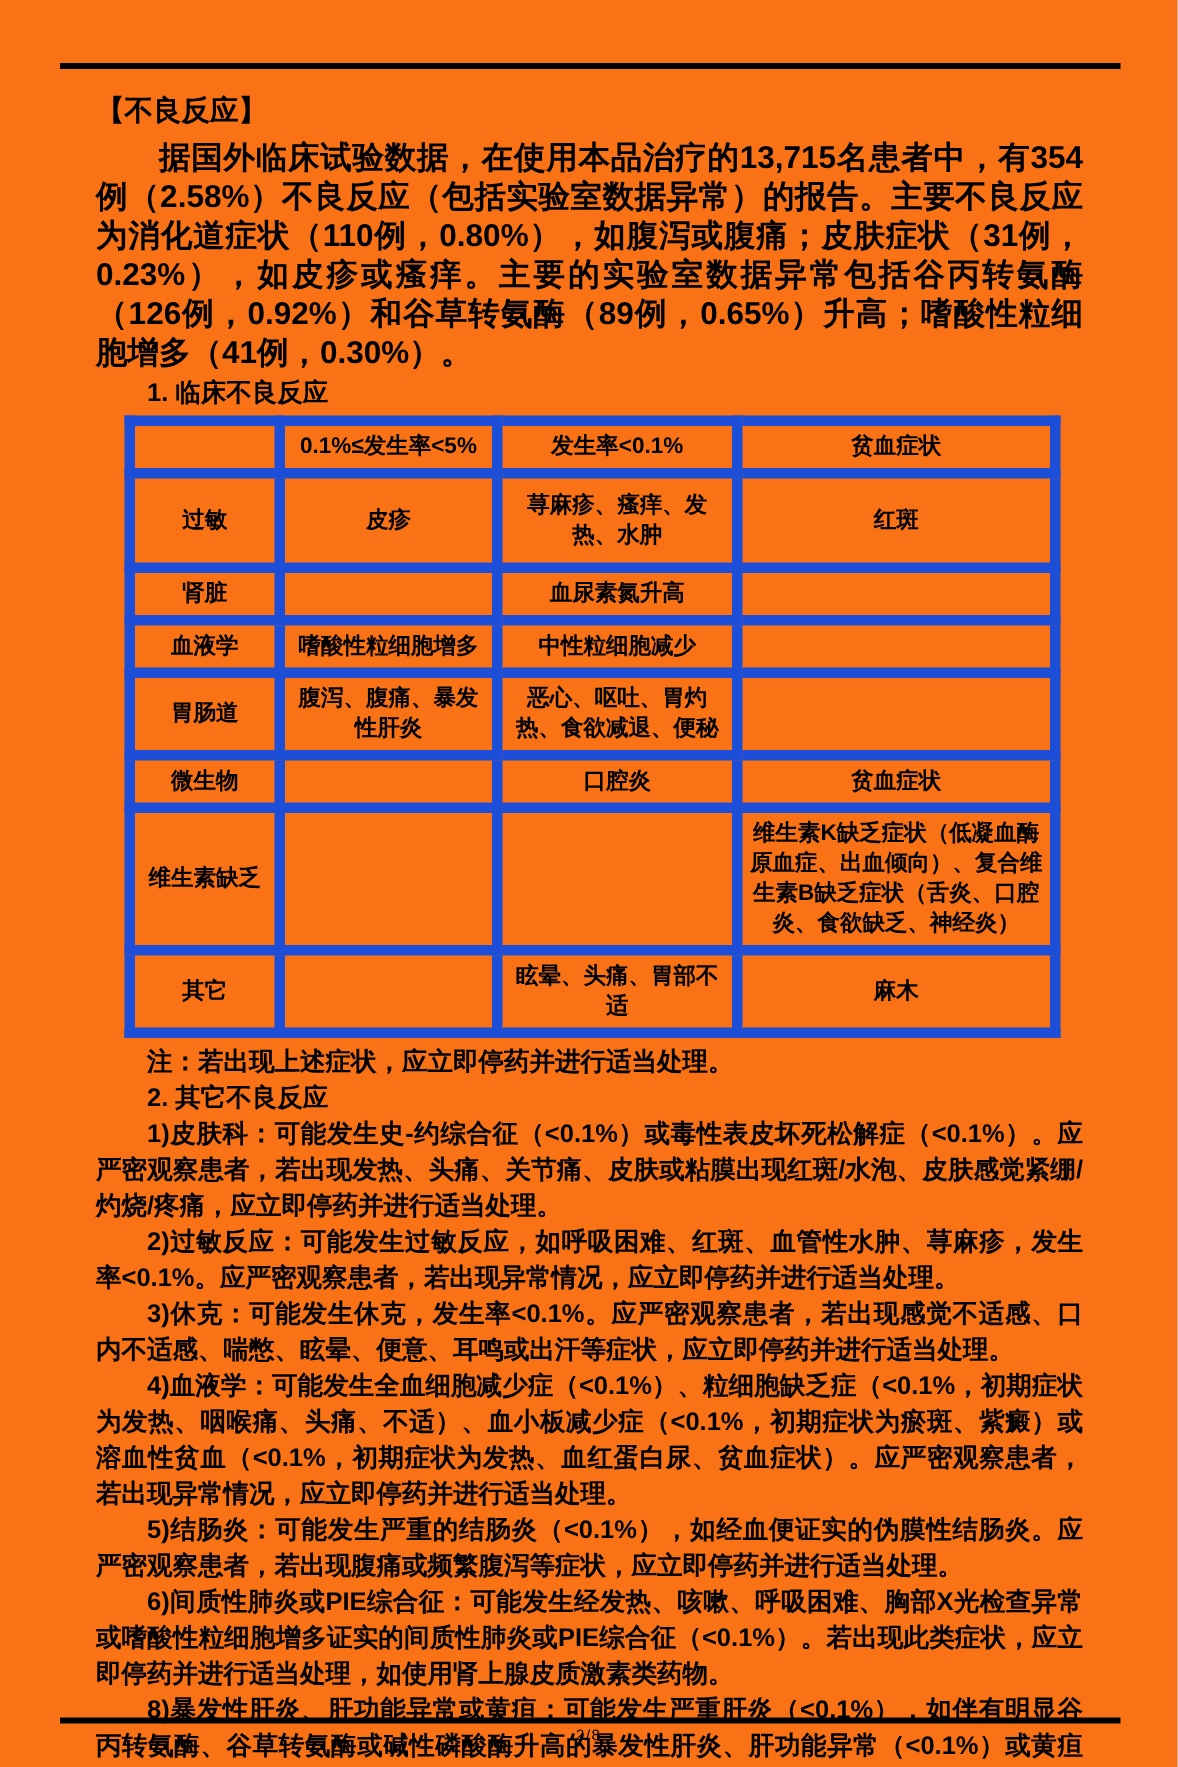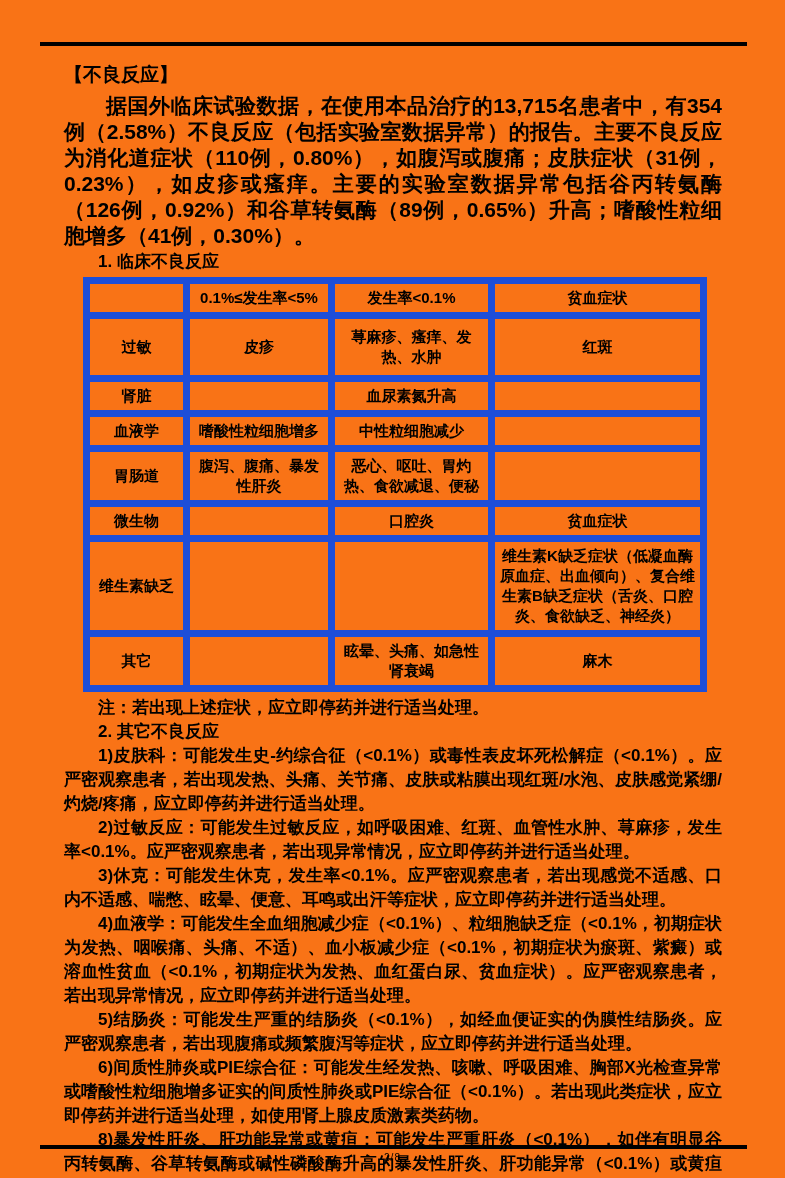--- a/index.html
+++ b/index.html
@@ -116,21 +116,21 @@
         </tr>
         <tr>
           <td>维生素缺乏</td>
           <td></td>
           <td></td>
           <td>维生素K缺乏症状（低凝血酶原血症、出血倾向）、复合维生素B缺乏症状（舌炎、口腔炎、食欲缺乏、神经炎）</td>
         </tr>
         <tr class="row-med">
           <td>其它</td>
           <td></td>
-          <td>眩晕、头痛、如急性肾衰竭</td>
+          <td>眩晕、头痛、胃部不适</td>
           <td>麻木</td>
         </tr>
       </tbody>
     </table>
 
     <p class="para-tight">注：若出现上述症状，应立即停药并进行适当处理。</p>
     <p class="para-tight">2. 其它不良反应</p>
 
     <p class="para-tight">1)皮肤科：可能发生史-约综合征（&lt;0.1%）或毒性表皮坏死松解症（&lt;0.1%）。应严密观察患者，若出现发热、头痛、关节痛、皮肤或粘膜出现红斑/水泡、皮肤感觉紧绷/灼烧/疼痛，应立即停药并进行适当处理。</p>
     <p class="para-tight">2)过敏反应：可能发生过敏反应，如呼吸困难、红斑、血管性水肿、荨麻疹，发生率&lt;0.1%。应严密观察患者，若出现异常情况，应立即停药并进行适当处理。</p>

